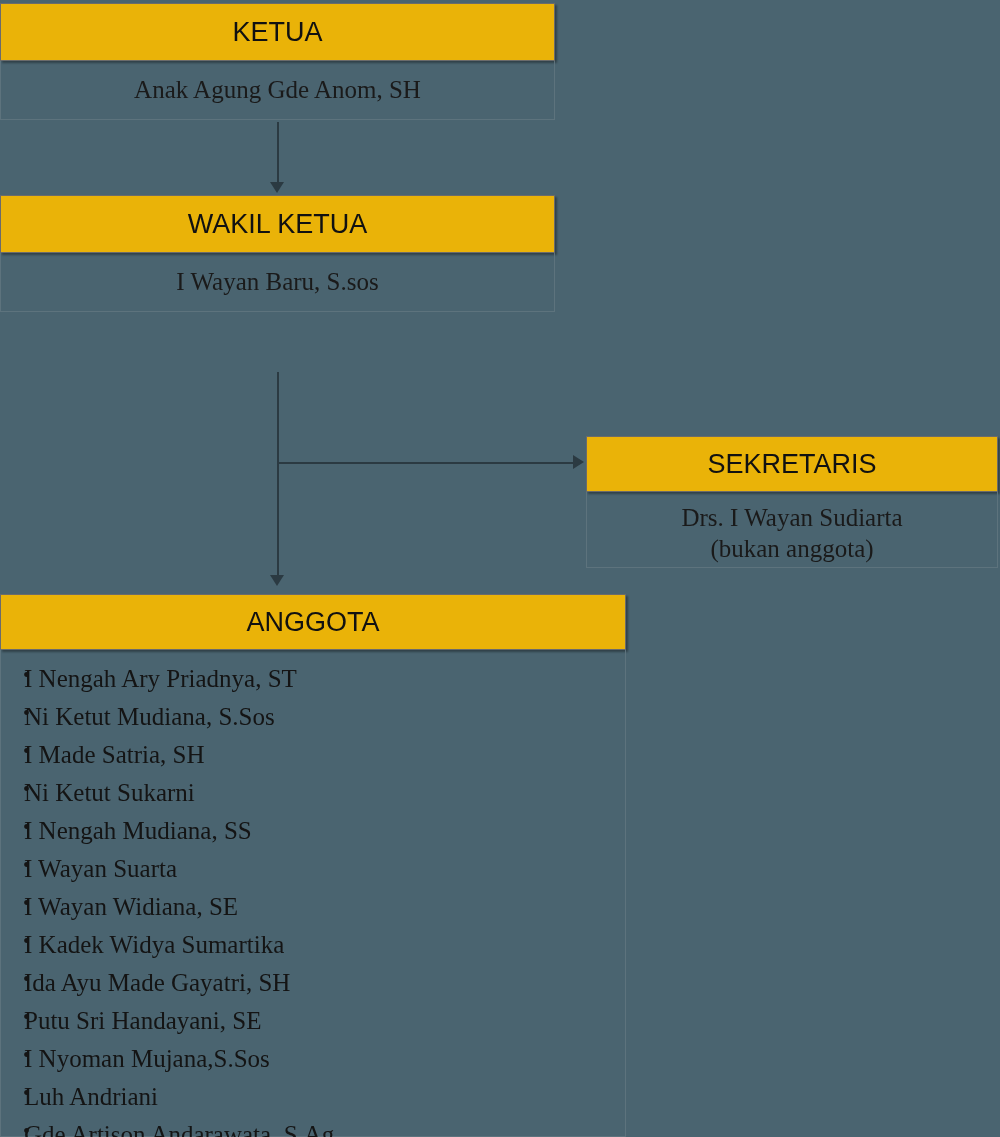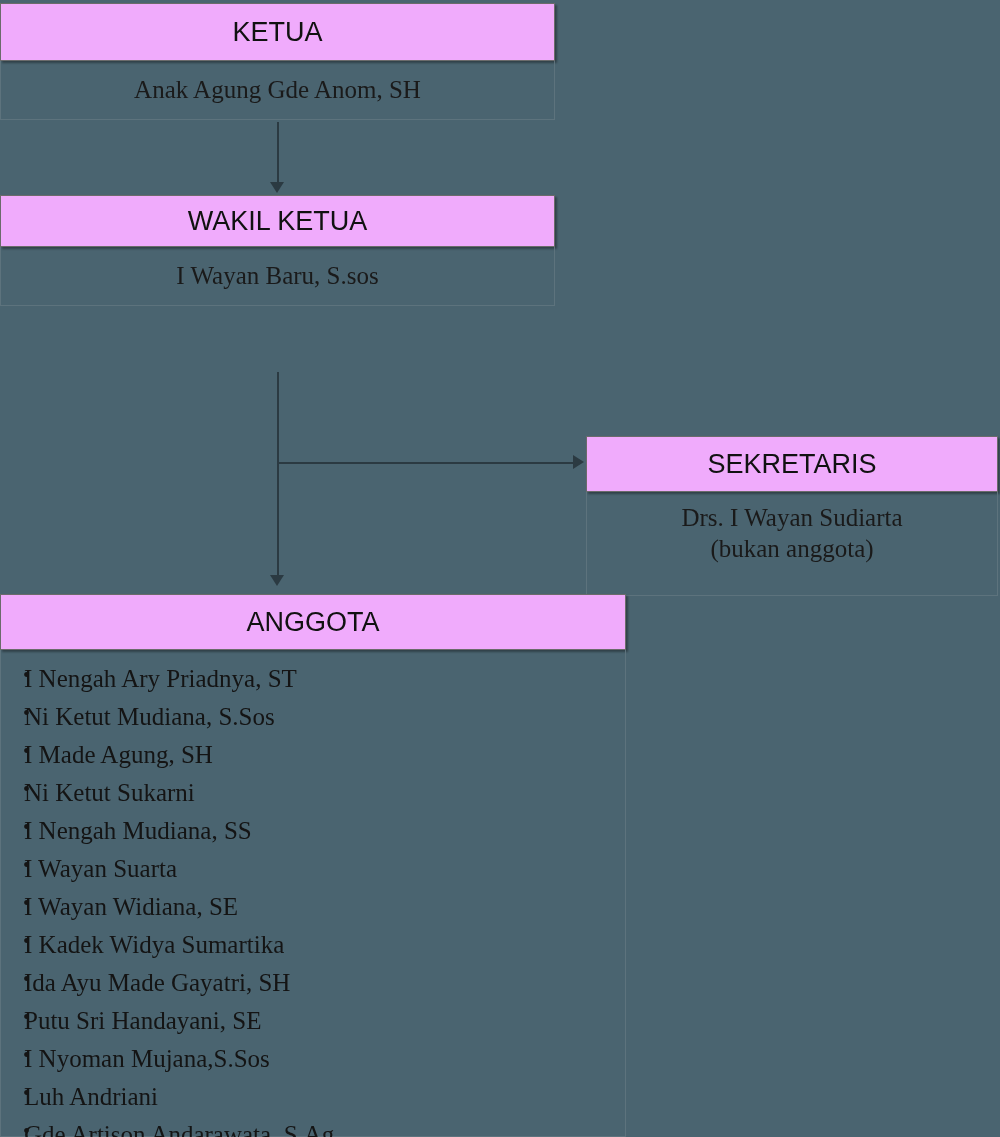--- a/index.html
+++ b/index.html
@@ -16,21 +16,21 @@
   }
   .chart {
     position: absolute;
     inset: 0;
   }
   .node {
     position: absolute;
     box-sizing: border-box;
   }
   .node-header {
-    background: #f0abfc;
+    background: #eab308;
     border: 1px solid #6b6b6b;
     box-shadow: 2px 2px 2px rgba(0,0,0,0.35);
     color: #111;
     font-family: "Liberation Sans", sans-serif;
     font-size: 27px;
     text-align: center;
     display: flex;
     align-items: center;
     justify-content: center;
     box-sizing: border-box;
@@ -110,47 +110,47 @@
     <div class="node-header" style="height:58px;">KETUA</div>
     <div class="node-body">
       <div class="row" style="height:58px; display:flex; align-items:center; justify-content:center;">Anak Agung Gde Anom, SH</div>
     </div>
   </div>
 
   <div class="line vline" style="left:277px; top:122px; height:62px;"></div>
   <div class="arrow-down" style="left:270px; top:182px;"></div>
 
   <div class="node" style="left:0px; top:195px; width:555px;">
-    <div class="node-header" style="height:52px;">WAKIL KETUA</div>
+    <div class="node-header" style="height:58px;">WAKIL KETUA</div>
     <div class="node-body">
       <div class="row" style="height:58px; display:flex; align-items:center; justify-content:center;">I Wayan Baru, S.sos</div>
     </div>
   </div>
 
   <div class="line vline" style="left:277px; top:372px; height:205px;"></div>
   <div class="arrow-down" style="left:270px; top:575px;"></div>
 
   <div class="line hline" style="left:277px; top:462px; width:298px;"></div>
   <div class="arrow-right" style="left:573px; top:455px;"></div>
 
   <div class="node" style="left:586px; top:436px; width:412px;">
     <div class="node-header" style="height:56px;text-align:center;">SEKRETARIS</div>
-    <div class="node-body sek-body" style="height:104px;text-align:center;">
+    <div class="node-body sek-body" style="height:76px;text-align:center;">
       <div>Drs. I Wayan Sudiarta</div>
       <div>(bukan anggota)</div>
     </div>
   </div>
 
   <div class="node" style="left:0px; top:594px; width:626px;">
     <div class="node-header" style="height:56px;">ANGGOTA</div>
     <div class="node-body" style="height:487px;">
       <ul class="members">
         <li>I Nengah Ary Priadnya, ST</li>
         <li>Ni Ketut Mudiana, S.Sos</li>
-        <li>I Made Agung, SH</li>
+        <li>I Made Satria, SH</li>
         <li>Ni Ketut Sukarni</li>
         <li>I Nengah Mudiana, SS</li>
         <li>I Wayan Suarta</li>
         <li>I Wayan Widiana, SE</li>
         <li>I Kadek Widya Sumartika</li>
         <li>Ida Ayu Made Gayatri, SH</li>
         <li>Putu Sri Handayani, SE</li>
         <li>I Nyoman Mujana,S.Sos</li>
         <li>Luh Andriani</li>
         <li>Gde Artison Andarawata, S.Ag</li>

